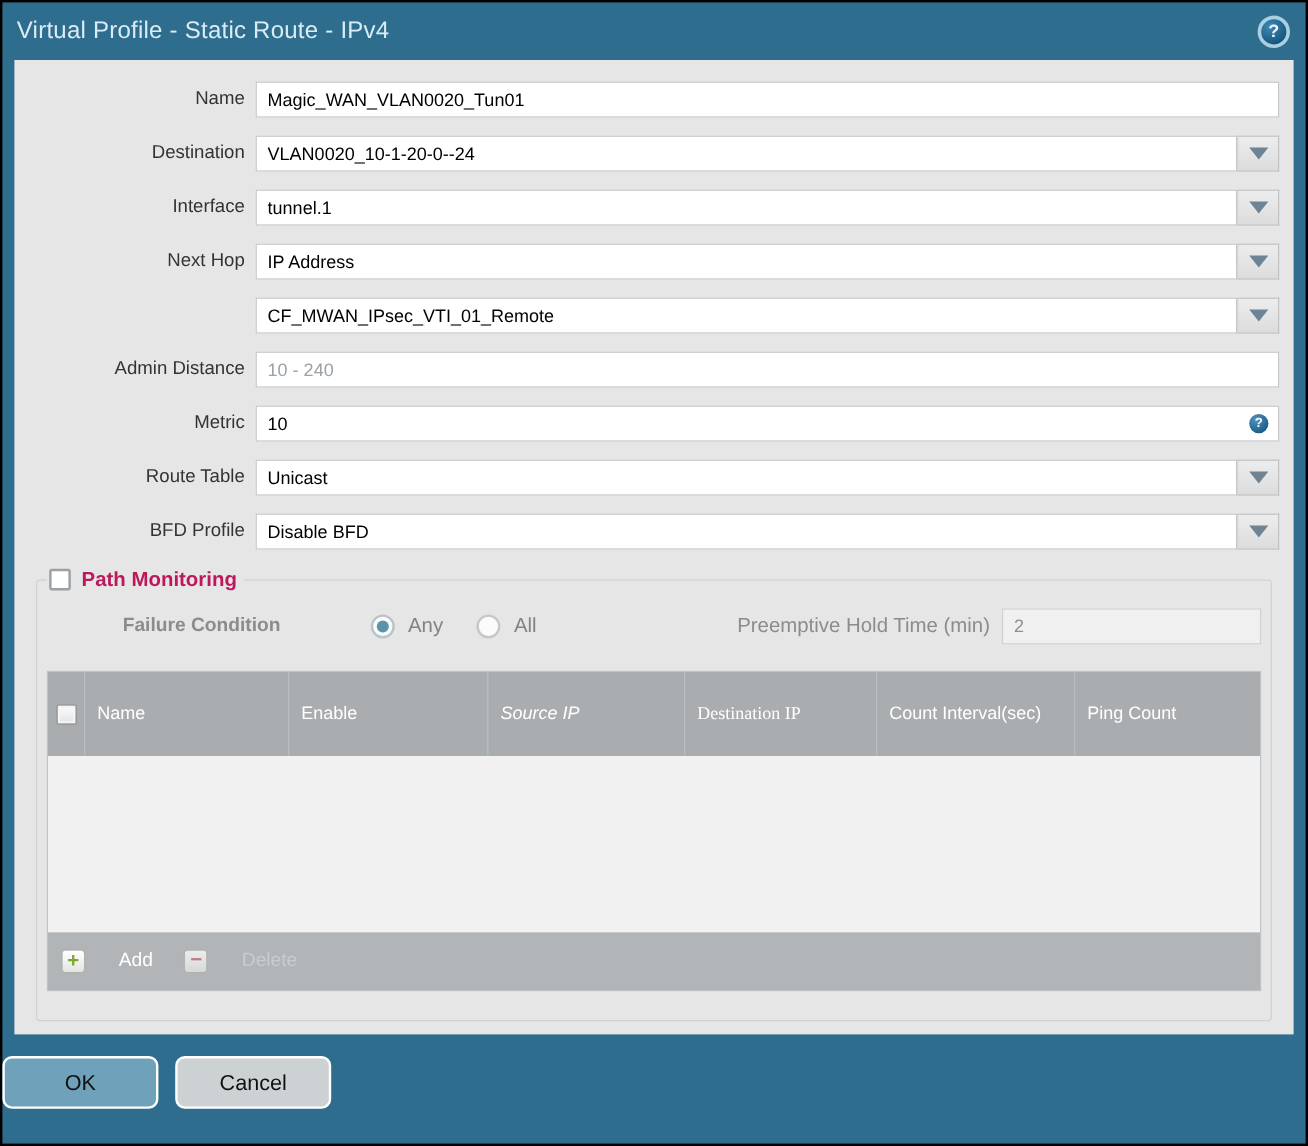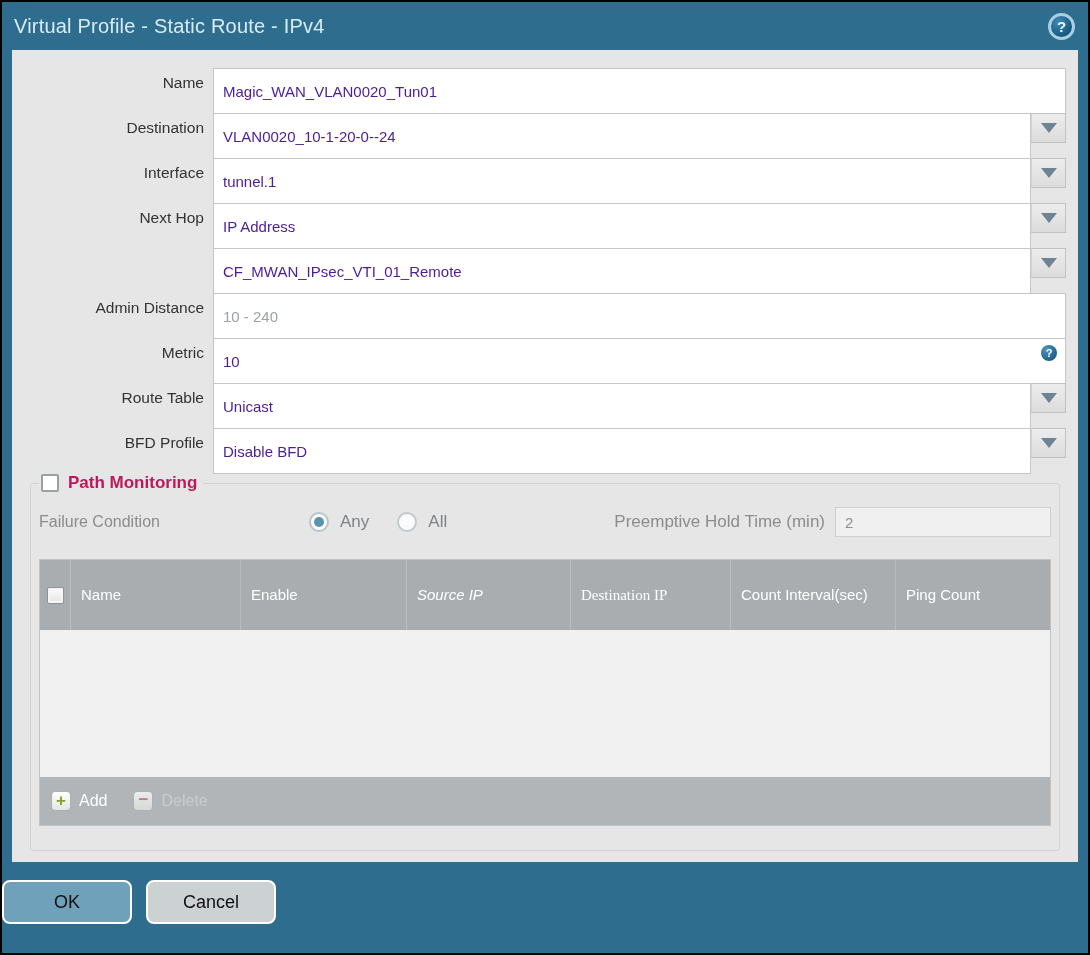--- a/index.html
+++ b/index.html
@@ -58,26 +58,26 @@
     text-align: right;
     padding-right: 9px;
     font-size: 15.5px;
     color: #333;
     flex: 0 0 201px;
   }
   .form-field { flex: 1; display: flex; height: 30px; position: relative; }
   .text-input {
     flex: 1;
     min-width: 0;
-    height: 46px;
+    height: 30px;
     border: 1px solid #c6c6c6;
     background: #fff;
     font-family: "Liberation Sans", "DejaVu Sans", sans-serif;
     font-size: 15px;
-    color: #4c1d95;
+    color: #000000;
     padding: 0 9px;
     outline: none;
   }
   .text-input::placeholder { color: #9aa1a7; }
   .dd-btn {
     width: 35px;
     height: 30px;
     background: linear-gradient(#ededed, #dcdcdc);
     border: 1px solid #c2c2c2;
     border-left: 1px solid #d4d4d4;
@@ -130,24 +130,25 @@
     color: #be185d;
   }
   .pm-row {
     display: flex;
     align-items: center;
     height: 30px;
     margin-top: 14px;
   }
   .fc-label {
     width: 270px;
-    text-align: left;
+    text-align: center;
     padding-right: 12px;
     color: #8c8c8c;
     font-size: 16px;
+    font-weight: bold;
   }
   .radio-group { display: flex; align-items: center; gap: 28px; }
   .radio-option { display: flex; align-items: center; gap: 11px; cursor: pointer; }
   .radio {
     width: 20px; height: 20px;
     border-radius: 50%;
     background: #fbfbfb;
     border: 2px solid #c2c8cc;
     position: relative;
   }
@@ -238,21 +239,21 @@
     background: linear-gradient(#ffffff, #e4e6e2);
     border: 1px solid #adb1ac;
     display: flex; align-items: center; justify-content: center;
     font-size: 17px;
     font-weight: bold;
     line-height: 1;
   }
   .add-icon .glyph { color: #7ca52d; margin-top: -2px; }
   .del-icon { opacity: 0.75; }
   .del-icon .glyph { color: #c4686f; margin-top: -3px; }
-  .tbl-btn-label { font-size: 16px; color: #fff; }
+  .tbl-btn-label { font-size: 16px; color: #fff; margin-left: 20px; }
   .tbl-btn.disabled .tbl-btn-label { color: #c9cccd; }
   
   .dialog-footer {
     display: flex;
     justify-content: flex-start;
     gap: 14px;
     padding: 18px 18px 0 0;
   }
   .btn {
     width: 130px;

